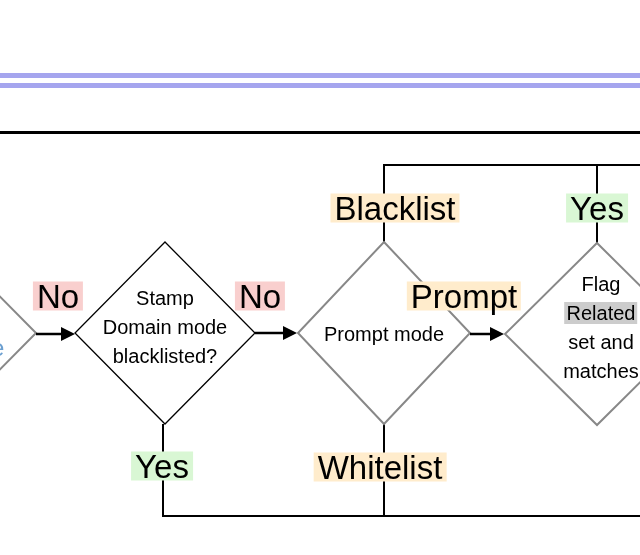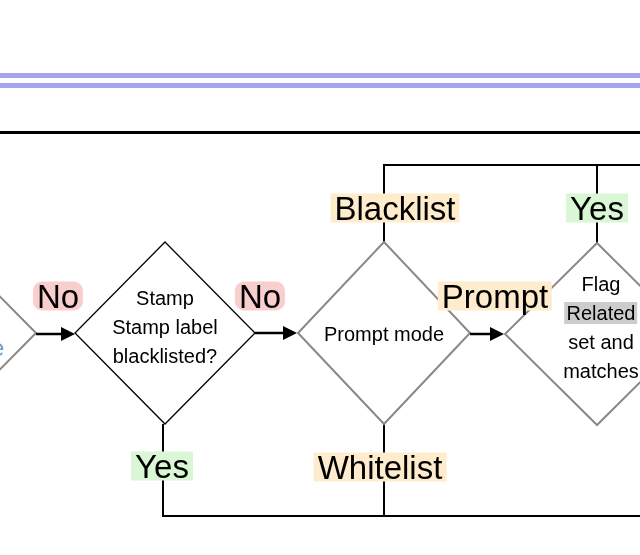--- a/index.html
+++ b/index.html
@@ -10,21 +10,21 @@
   .rule-purple{position:absolute;left:0;width:640px;height:5px;background:var(--divider-purple,#a5a5ee);}
   .rule-purple.one{top:73px;}
   .rule-purple.two{top:83px;}
   .rule-black{position:absolute;left:0;top:131px;width:640px;height:3px;background:var(--rule-black,#000);}
   svg.diagram{position:absolute;left:0;top:0;width:640px;height:555px;}
 
   .edge-label{
     position:absolute;transform:translate(-50%,-50%);
     font-size:33px;line-height:29px;padding:0 4px;white-space:nowrap;
   }
-  .bg-no{background:var(--label-no-bg,#f9cfce);border-radius:9px;}
+  .bg-no{background:var(--label-no-bg,#f9cfce);}
   .bg-yes{background:var(--label-yes-bg,#d9f7d4);}
   .bg-option{background:var(--label-option-bg,#ffeccc);}
 
   .node-text{
     position:absolute;transform:translate(-50%,-50%);
     font-size:20px;line-height:29px;text-align:center;white-space:nowrap;
   }
   .hl-gray{background:var(--highlight-gray-bg,#cccccc);padding:0 2px;}
 
   .left-fragment{
@@ -63,27 +63,27 @@
   </svg>
 
   <div class="left-fragment">
     <span>e</span>
   </div>
 
   <div class="edge-label bg-no" style="left:58px;top:296px;">No</div>
   <div class="edge-label bg-no" style="left:260px;top:296px;">No</div>
   <div class="edge-label bg-option" style="left:395px;top:208px;">Blacklist</div>
   <div class="edge-label bg-yes" style="left:597px;top:208px;">Yes</div>
-  <div class="edge-label bg-option" style="left:495px;top:296px;text-align:right;">Prompt</div>
+  <div class="edge-label bg-option" style="left:464px;top:296px;text-align:right;">Prompt</div>
   <div class="edge-label bg-option" style="left:380px;top:467px;">Whitelist</div>
   <div class="edge-label bg-yes" style="left:162px;top:466px;">Yes</div>
 
   <div class="node-text" style="left:165px;top:327px;">
     <div>Stamp</div>
-    <div>Stamp label</div>
+    <div>Domain mode</div>
     <div>blacklisted?</div>
   </div>
 
   <div class="node-text" style="left:384px;top:334px;">
     <div>Prompt mode</div>
   </div>
 
   <div class="node-text" style="left:601px;top:328px;">
     <div>Flag</div>
     <div><span class="hl-gray">Related</span></div>

